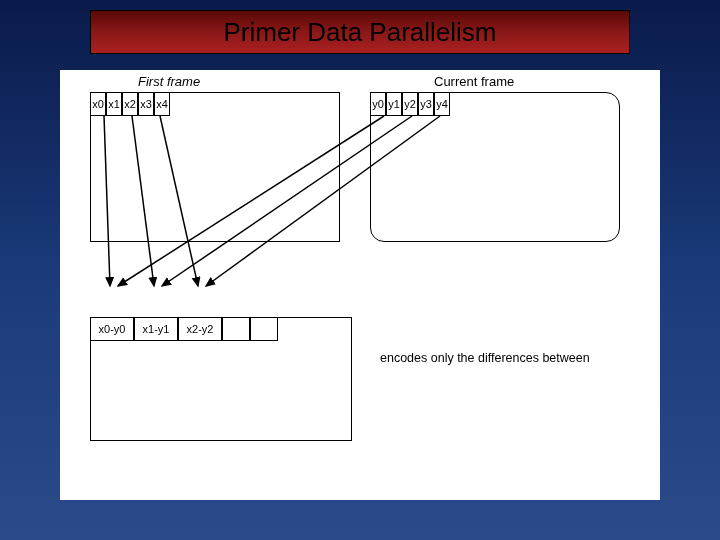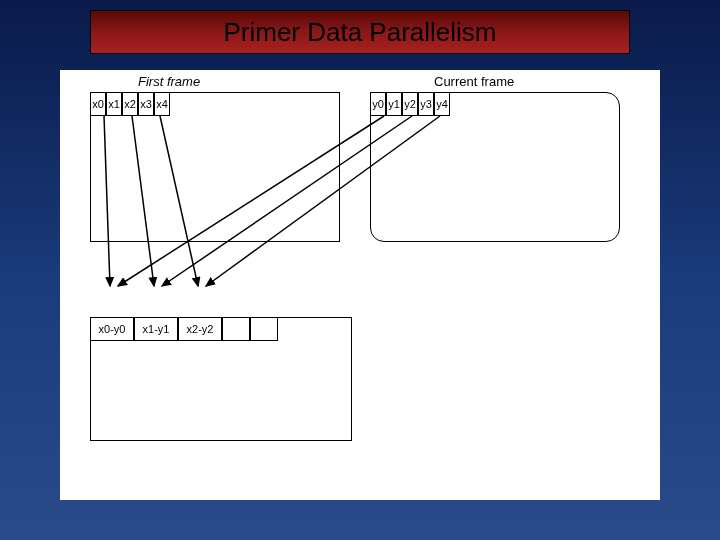--- a/index.html
+++ b/index.html
@@ -119,20 +119,21 @@
     <div class="cells">
       <div class="cell w44">x0-y0</div>
       <div class="cell w44">x1-y1</div>
       <div class="cell w44">x2-y2</div>
       <div class="cell empty"></div>
       <div class="cell empty"></div>
     </div>
   </div>
 
   <div class="caption" style="left:320px; top:280px; width:260px;">
+    <div>encodes only the differences between</div>
   </div>
 
   <svg class="arrows">
     <defs>
       <marker id="ah" markerWidth="8" markerHeight="8" refX="6" refY="3" orient="auto">
         <path d="M0,0 L7,3 L0,6 Z" fill="#000"></path>
       </marker>
     </defs>
 
     <line x1="44" y1="46" x2="50" y2="216" stroke="#000" stroke-width="1.5" marker-end="url(#ah)"></line>

